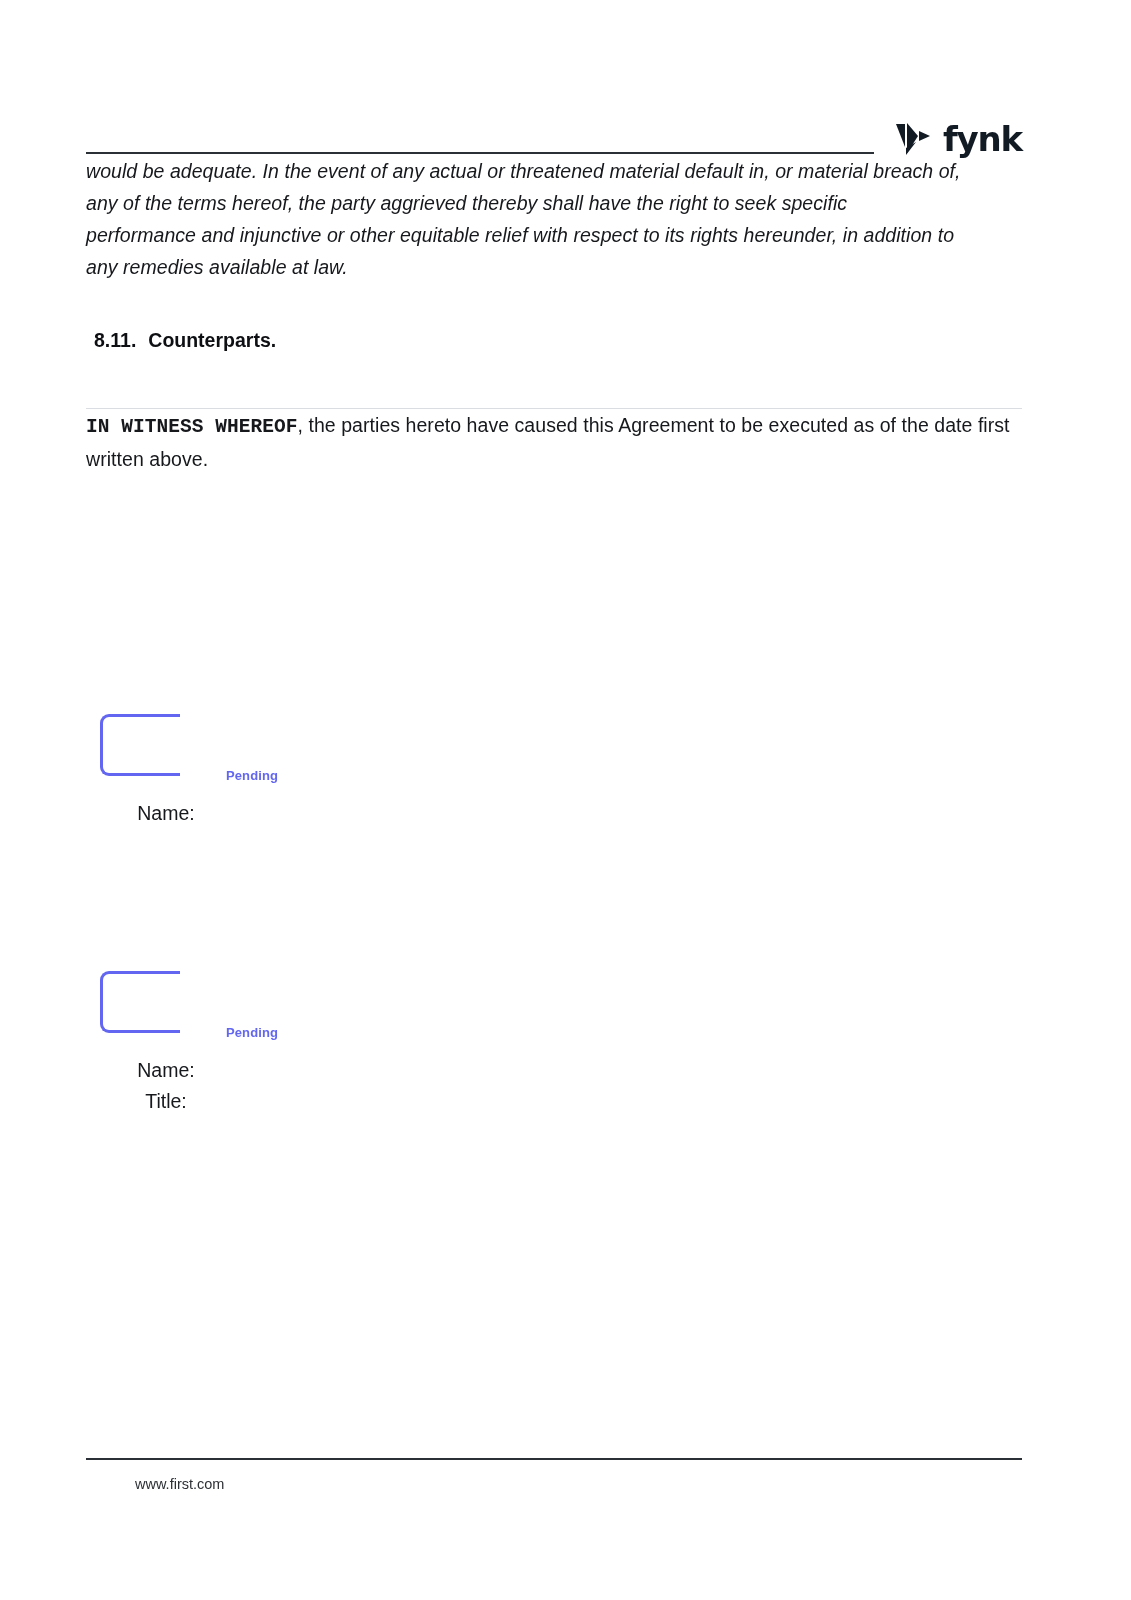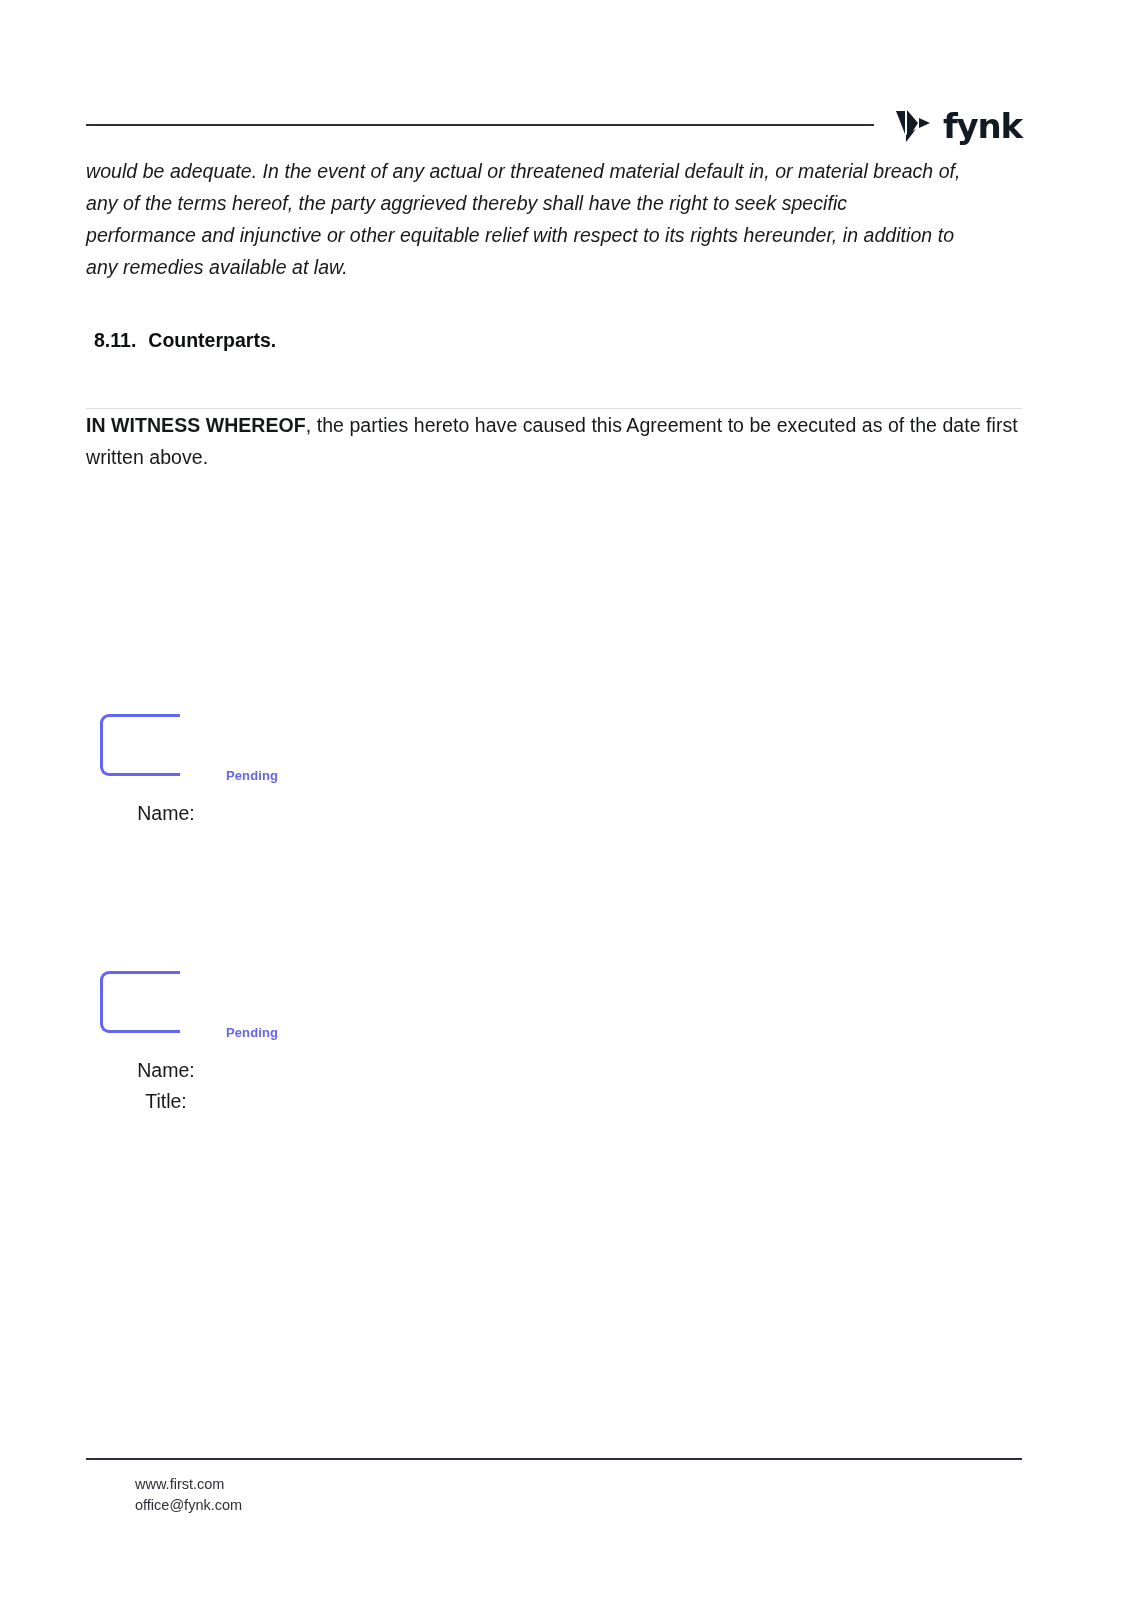--- a/index.html
+++ b/index.html
@@ -21,21 +21,21 @@
   }
 
   
   .header {
     position: absolute;
     left: 86px;
     top: 96px;
     width: 936px;
     height: 60px;
     display: flex;
-    align-items: center;
+    align-items: flex-end;
   }
   .header-rule {
     flex: 1 1 auto;
     height: 2px;
     background: #2b2f36;
     margin-right: 18px;
     margin-bottom: 2px;
   }
   .logo {
     display: flex;
@@ -99,21 +99,21 @@
     border-top: 1px solid #dadde1;
     margin: 56px 0 0 0;
     width: 936px;
   }
 
   .witness {
     margin-top: 44px;
     font-size: 19.5px;
     line-height: 32px;
   }
-  .witness b { font-weight: 700; }
+  .witness b { font-weight: 700; font-family: Liberation Mono, monospace; }
 
   
   .sig-block {
     position: absolute;
     left: 86px;
   }
   .sig-block.first { top: 706px; }
   .sig-block.second { top: 963px; }
 
   .sig-field {
@@ -237,17 +237,16 @@
     <div class="sig-lines">
       <div>Name:</div>
       <div>Title:</div>
     </div>
   </div>
 
   <div class="footer">
     <div class="footer-rule"></div>
     <div class="footer-text">
       <div>www.first.com</div>
-      <div>office@fynk.com</div>
     </div>
   </div>
 
 </div>
 
 </body></html>

